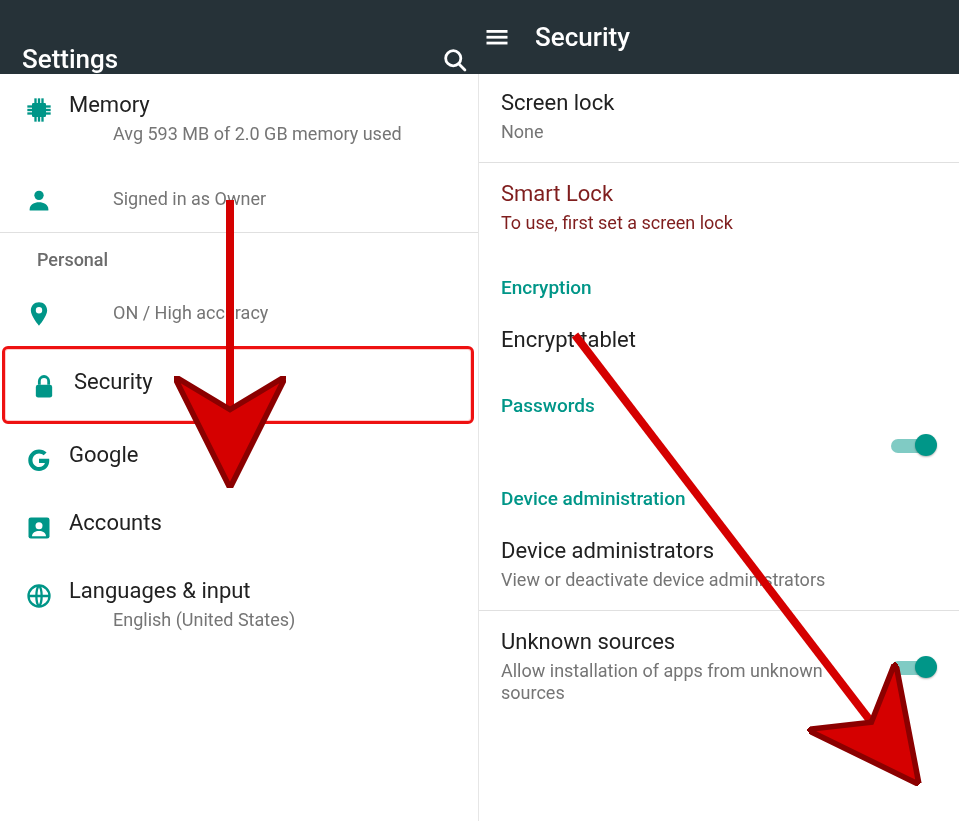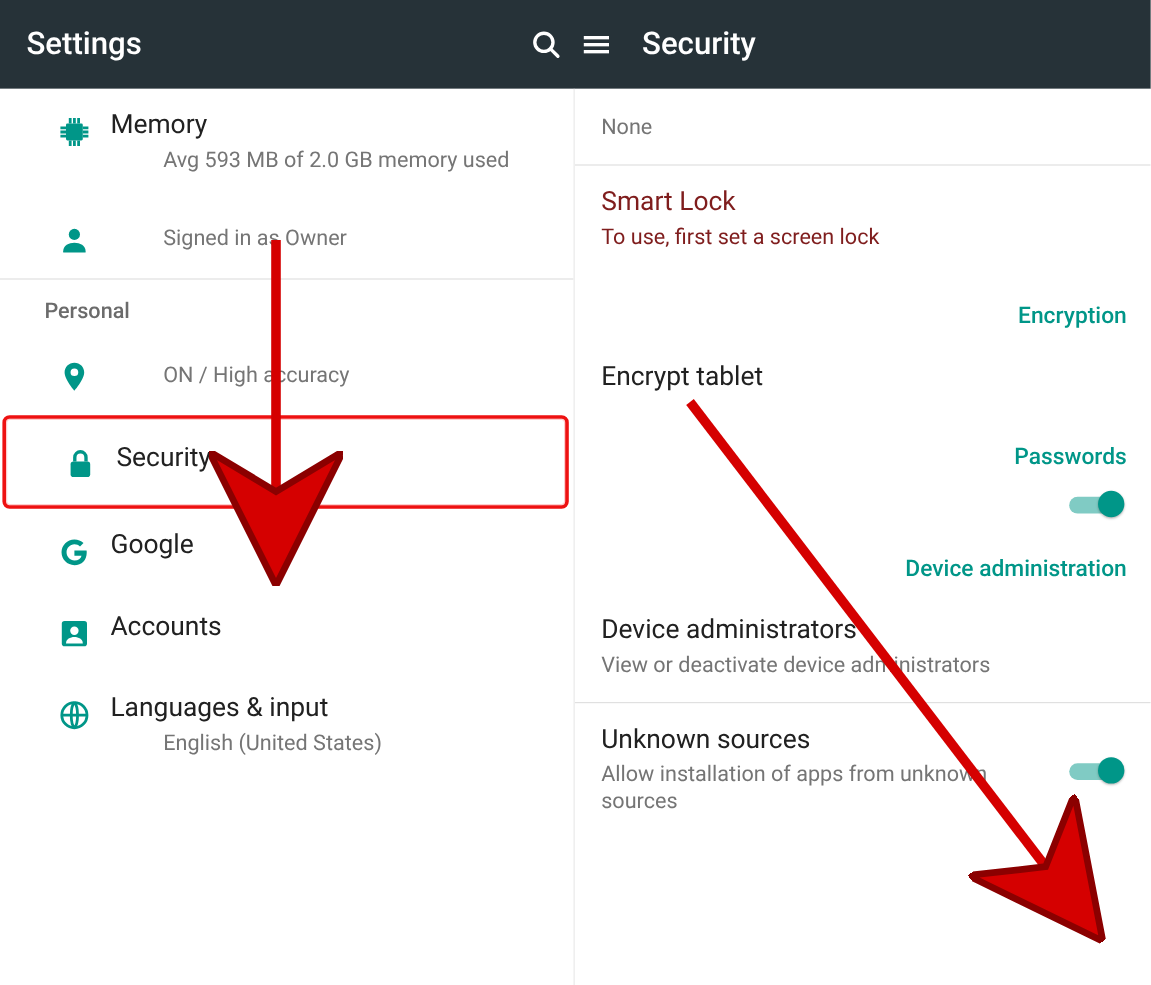--- a/index.html
+++ b/index.html
@@ -1,45 +1,45 @@
 <!DOCTYPE html>
 <html><head>
   <meta charset="utf-8">
   <style>
     * { box-sizing: border-box; margin: 0; padding: 0; }
     html, body { width: 959px; height: 821px; font-family: Roboto, "Helvetica Neue", Arial, sans-serif; background: #fff; color: #212121; overflow: hidden; }
     .appbar { display: flex; height: 74px; background: #263238; color: #fff; align-items: center; }
-    .appbar-left { width: 479px; display: flex; align-items: center; padding-left: 22px; height: 100%; flex-shrink: 0; }
+    .appbar-left { width: 479px; display: flex; align-items: flex-end; padding-left: 22px; height: 100%; flex-shrink: 0; }
     .appbar-title { font-size: 26px; font-weight: 500; }
     .appbar-actions { display: flex; align-items: center; gap: 28px; margin-left: auto; margin-right: 10px; }
     .appbar-right { flex: 1; display: flex; align-items: center; height: 100%; }
     .appbar-right .hamburger { margin: 0 24px 0 4px; }
     .appbar-right .detail-title { font-size: 26px; font-weight: 500; }
     .icon svg { display: block; }
 
     .body { display: flex; height: calc(821px - 74px); }
     .pane-left { width: 479px; border-right: 1px solid #e6e6e6; background: #fff; overflow: hidden; }
     .pane-right { flex: 1; background: #fff; overflow: hidden; }
 
-    .row { display: flex; align-items: flex-start; padding: 18px 20px 18px 36px; }
+    .row { display: flex; align-items: flex-start; padding: 18px 20px 18px 13px; }
     .row .icon { width: 52px; flex-shrink: 0; display: flex; justify-content: center; padding-top: 4px; }
     .row .texts { display: flex; flex-direction: column; min-width: 0; padding-left: 4px; }
     .row .title { font-size: 22px; color: #212121; font-weight: 400; }
     .row .sub { font-size: 18px; color: #757575; margin-top: 6px; line-height: 1.25; margin-left: 44px; }
 
     .section-header { padding: 16px 20px 8px 18px; font-size: 18px; color: #6b6b6b; font-weight: 500; margin-left: 19px; }
     .divider { height: 1px; background: #e0e0e0; }
 
     .highlight-box { border: 3px solid #e11; border-radius: 6px; margin: 0 4px 0 2px; box-shadow: 0 0 0 1px rgba(255,0,0,.2) inset; }
 
     
     .r-row { padding: 18px 20px 18px 22px; position: relative; }
     .r-title { font-size: 22px; color: #212121; }
     .r-sub { font-size: 18px; color: #757575; margin-top: 6px; line-height: 1.25; }
-    .r-header { padding: 24px 20px 10px 22px; font-size: 19px; color: #009688; font-weight: 500; text-align: right; }
+    .r-header { padding: 24px 20px 10px 22px; font-size: 19px; color: #009688; font-weight: 500; }
     .disabled .r-title, .disabled .r-sub { color: #7f1d1d; }
 
     .toggle { position: absolute; right: 24px; top: 50%; transform: translateY(-50%); width: 44px; height: 22px; }
     .toggle .track { position: absolute; left: 0; right: 0; top: 5px; height: 14px; border-radius: 8px; background: #80cbc4; }
     .toggle .thumb { position: absolute; right: -2px; top: 0; width: 22px; height: 22px; border-radius: 50%; background: #009688; box-shadow: 0 1px 2px rgba(0,0,0,.3); }
 
     
     .annotations { position: absolute; left:0; top:0; width:959px; height:821px; pointer-events:none; }
   </style>
 </head>
@@ -171,20 +171,21 @@
       </span>
       <div class="texts">
         <span class="title">Languages &amp; input</span>
         <span class="sub">English (United States)</span>
       </div>
     </div>
   </div>
 
   <div class="pane-right">
     <div class="r-row" style="padding-top:16px">
+      <div class="r-title">Screen lock</div>
       <div class="r-sub">None</div>
     </div>
     <div class="divider"></div>
     <div class="r-row disabled">
       <div class="r-title">Smart Lock</div>
       <div class="r-sub">To use, first set a screen lock</div>
     </div>
 
     <div class="r-header">Encryption</div>
     <div class="r-row">

